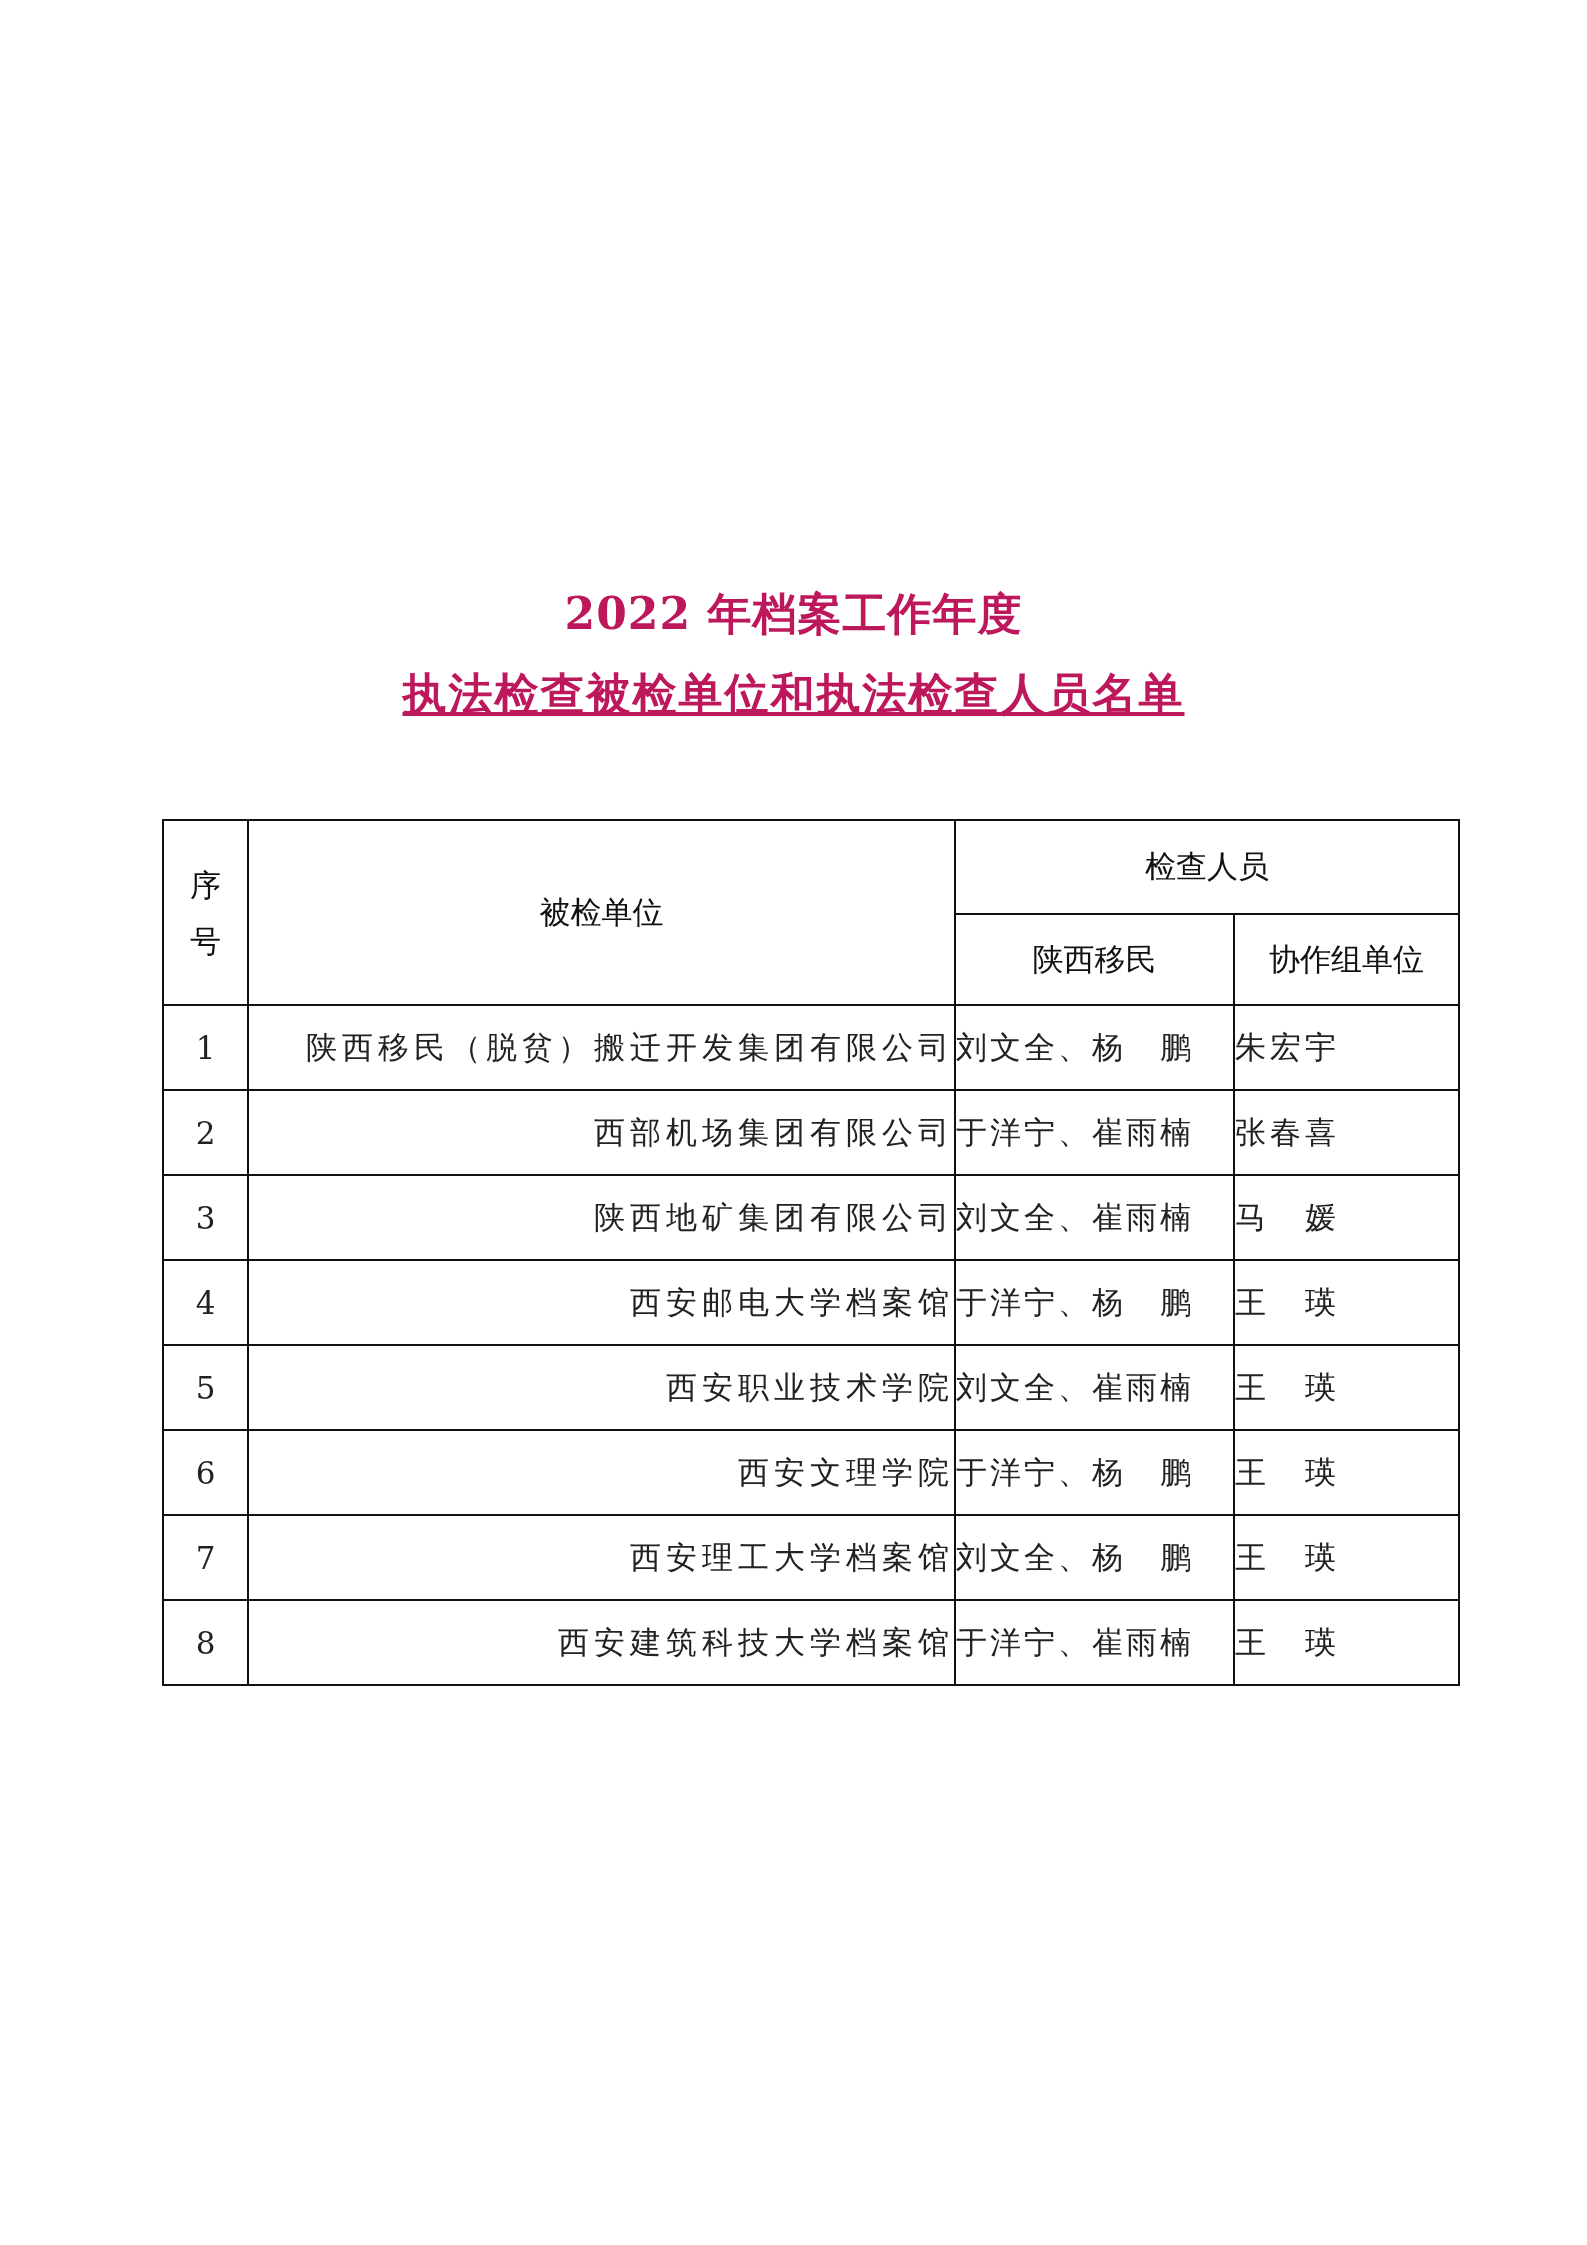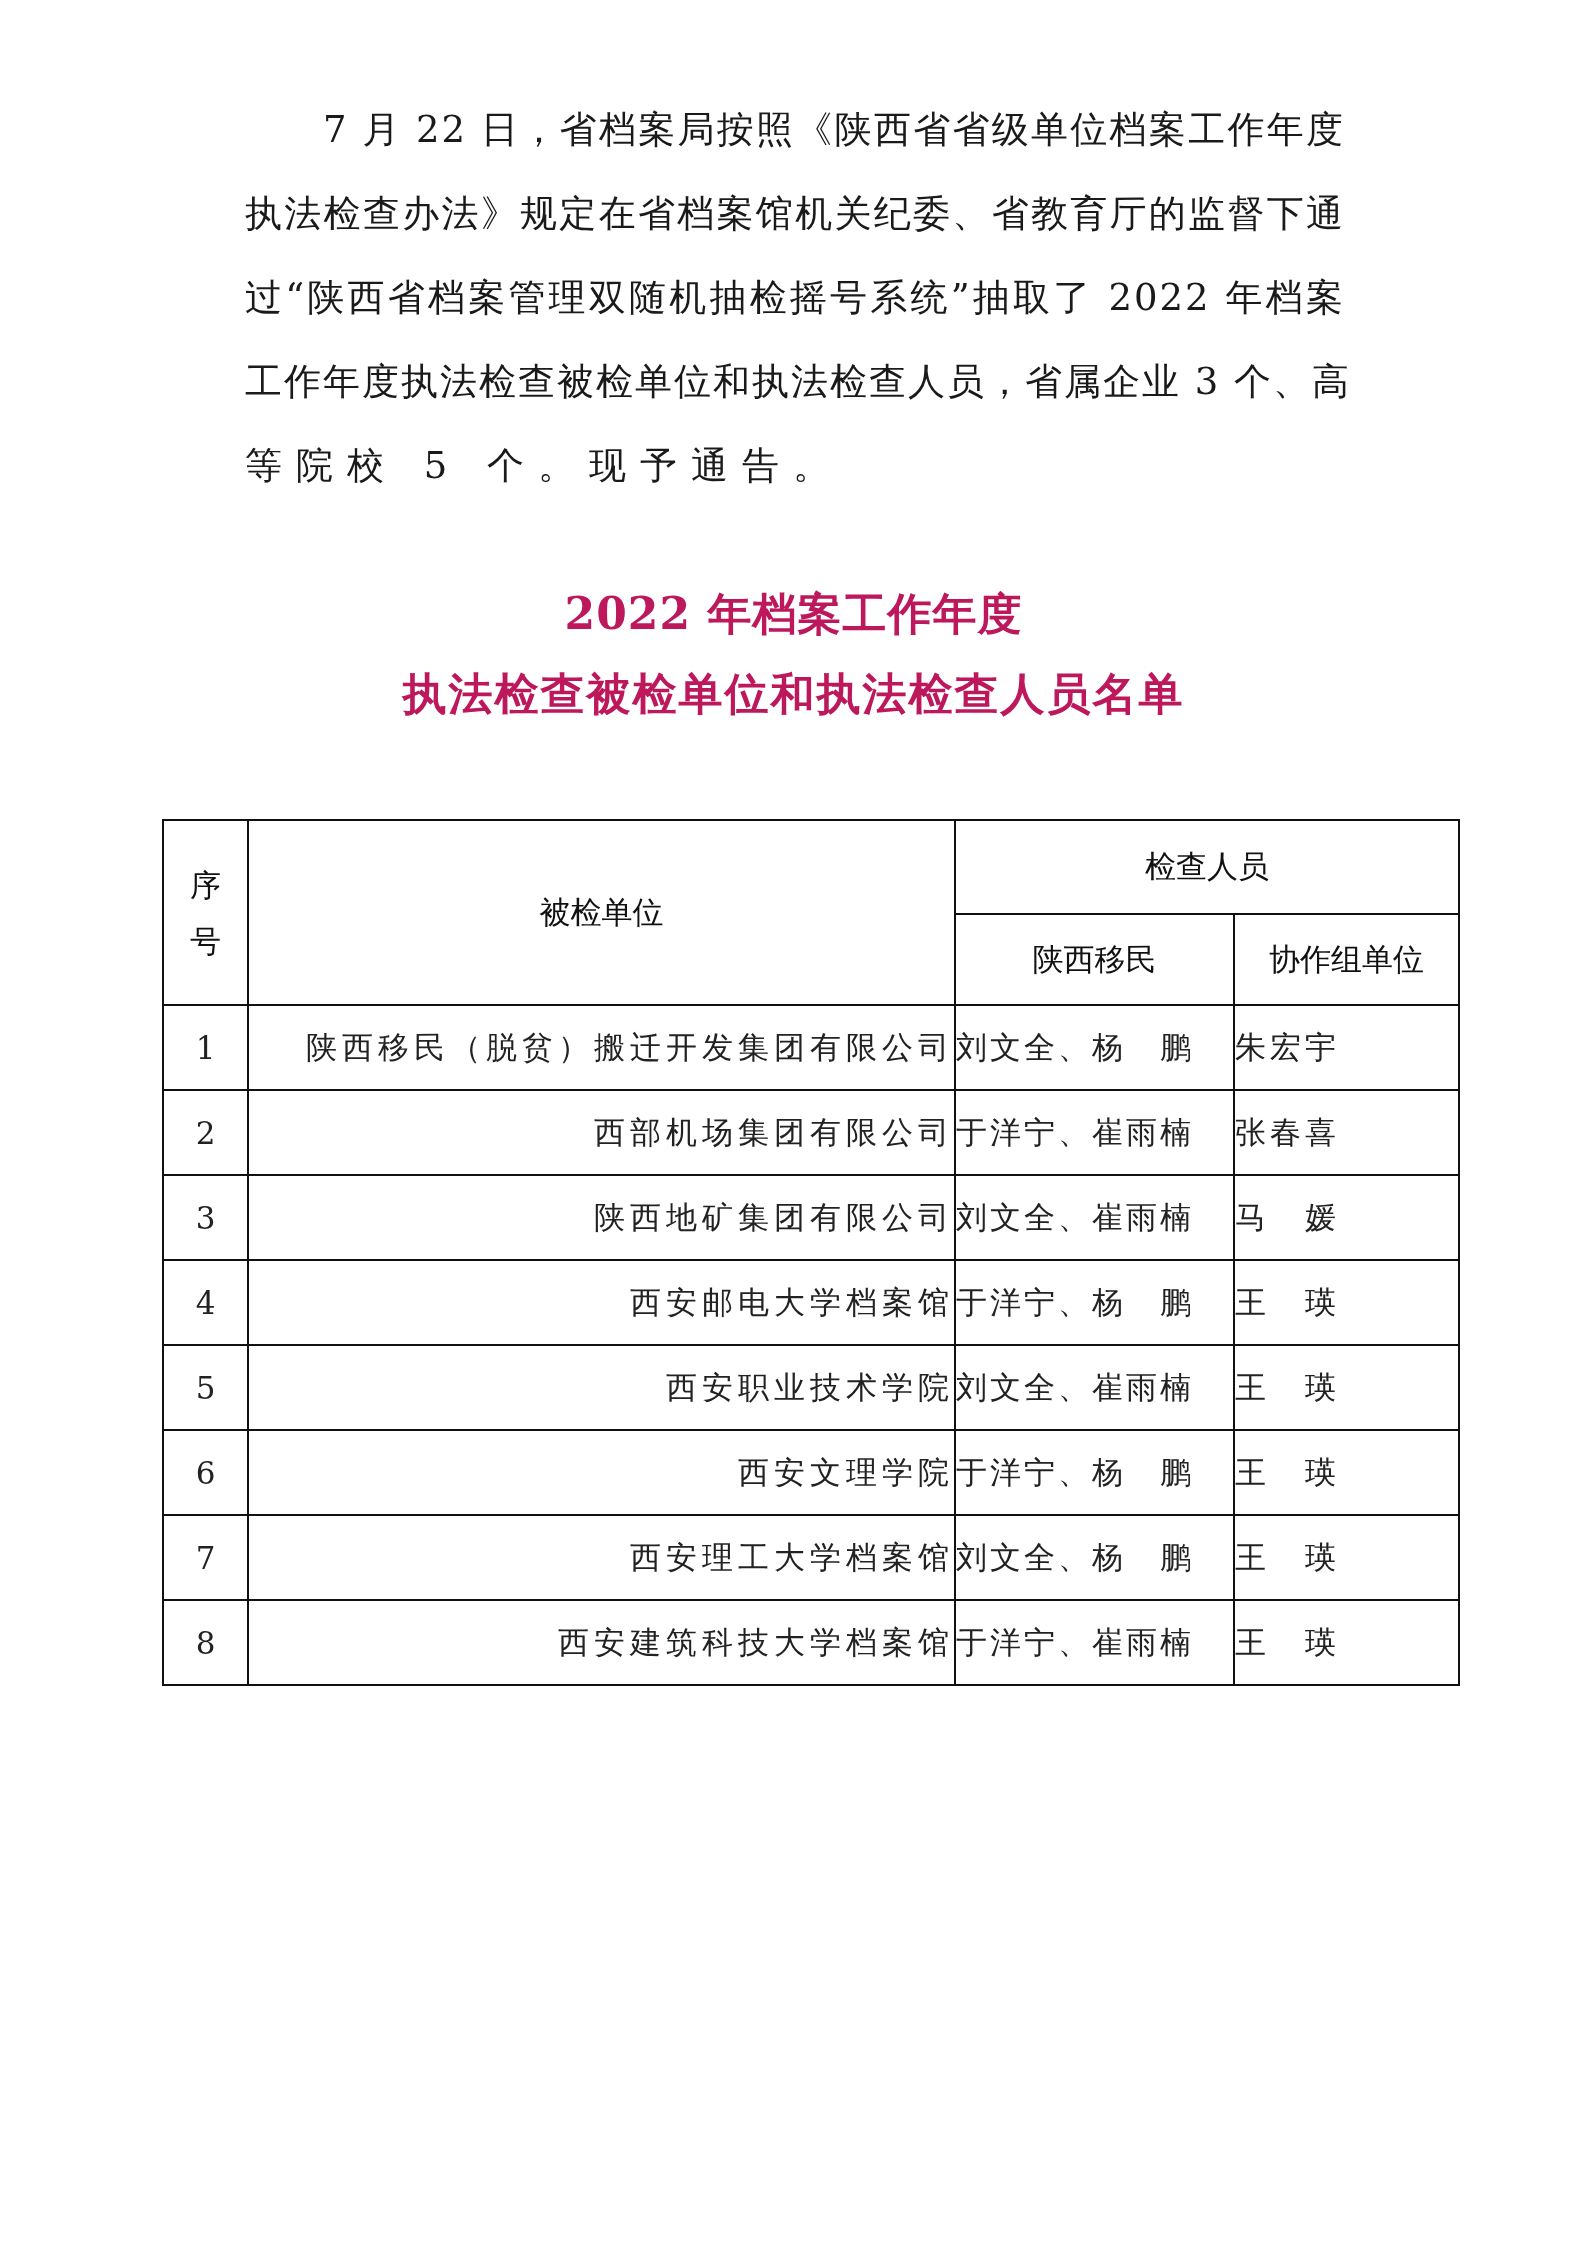--- a/index.html
+++ b/index.html
@@ -16,21 +16,21 @@
   .para .line.first { padding-left: 78px; }
   .para .line.last { text-align: left; text-align-last: left; letter-spacing: 14px; }
 
   .title {
     position: absolute; left: 0; width: 1587px; text-align: center;
     font-family: "DejaVu Serif", "Liberation Serif", serif;
     font-weight: bold; font-size: 44px; color: #be185d;
     margin: 0; white-space: nowrap;
   }
   .title.l1 { top: 584px; height: 60px; line-height: 60px; letter-spacing: 1px; }
-  .title.l2 { top: 664px; height: 60px; line-height: 60px; letter-spacing: 2px; }
+  .title.l2 { top: 664px; height: 60px; line-height: 60px; letter-spacing: 2px; text-decoration: underline; }
 
   table.roster {
     position: absolute; left: 162px; top: 819px; width: 1296px;
     border-collapse: collapse; table-layout: fixed;
   }
   table.roster td, table.roster th {
     border: 2px solid #111; padding: 0; margin: 0;
     vertical-align: middle; overflow: hidden; white-space: nowrap;
   }
   table.roster th {
@@ -49,27 +49,20 @@
   td.num { text-align: center; font-family: "Liberation Serif", "DejaVu Serif", serif; font-size: 30px; }
   td.unit { text-align: right; padding-left: 14px; letter-spacing: 5px; }
   td.staff { text-align: left; padding-left: 14px; letter-spacing: 3px; }
   td.coop { text-align: left; letter-spacing: 4px; }
 </style>
 </head>
 <body>
 
 <div class="page">
 
-  <p class="para">
-    <span class="line first">7 月 22 日，省档案局按照《陕西省省级单位档案工作年度</span>
-    <span class="line">执法检查办法》规定在省档案馆机关纪委、省教育厅的监督下通</span>
-    <span class="line">过“陕西省档案管理双随机抽检摇号系统”抽取了 2022 年档案</span>
-    <span class="line">工作年度执法检查被检单位和执法检查人员，省属企业 3 个、高</span>
-    <span class="line last">等院校 5 个。现予通告。</span>
-  </p>
 
   <h1 class="title l1">2022 年档案工作年度</h1>
   <h1 class="title l2">执法检查被检单位和执法检查人员名单</h1>
 
   <table class="roster">
     <colgroup>
       <col style="width:85px">
       <col style="width:707px">
       <col style="width:279px">
       <col style="width:225px">

